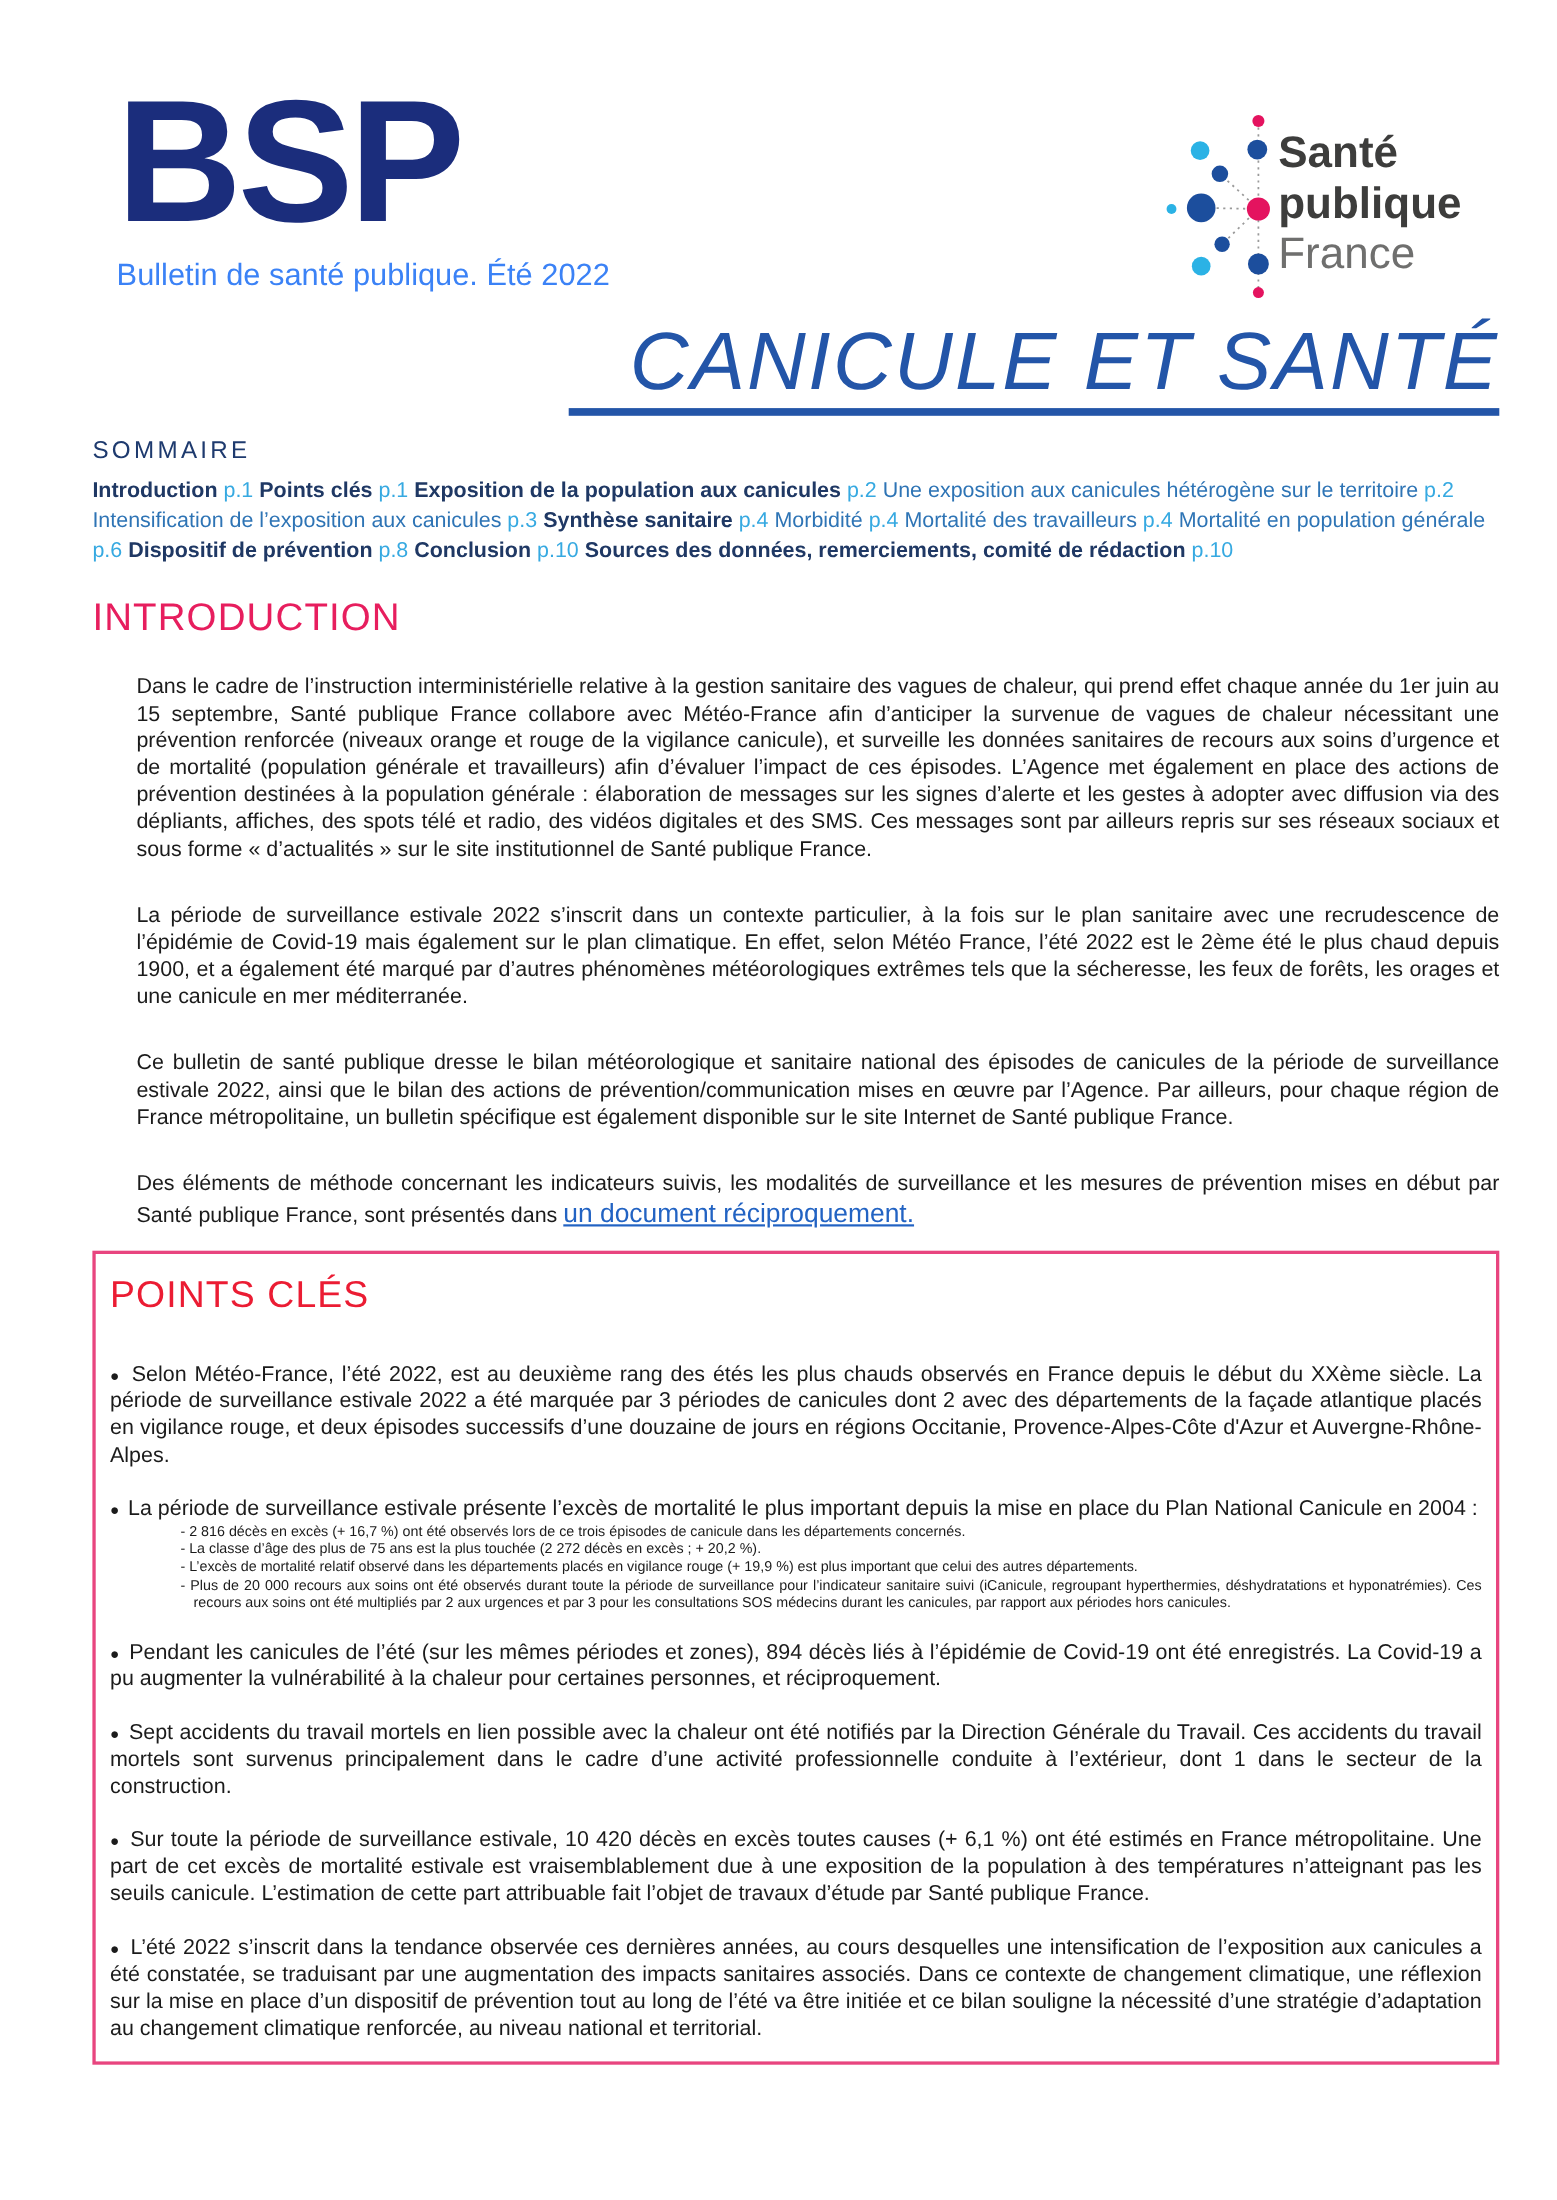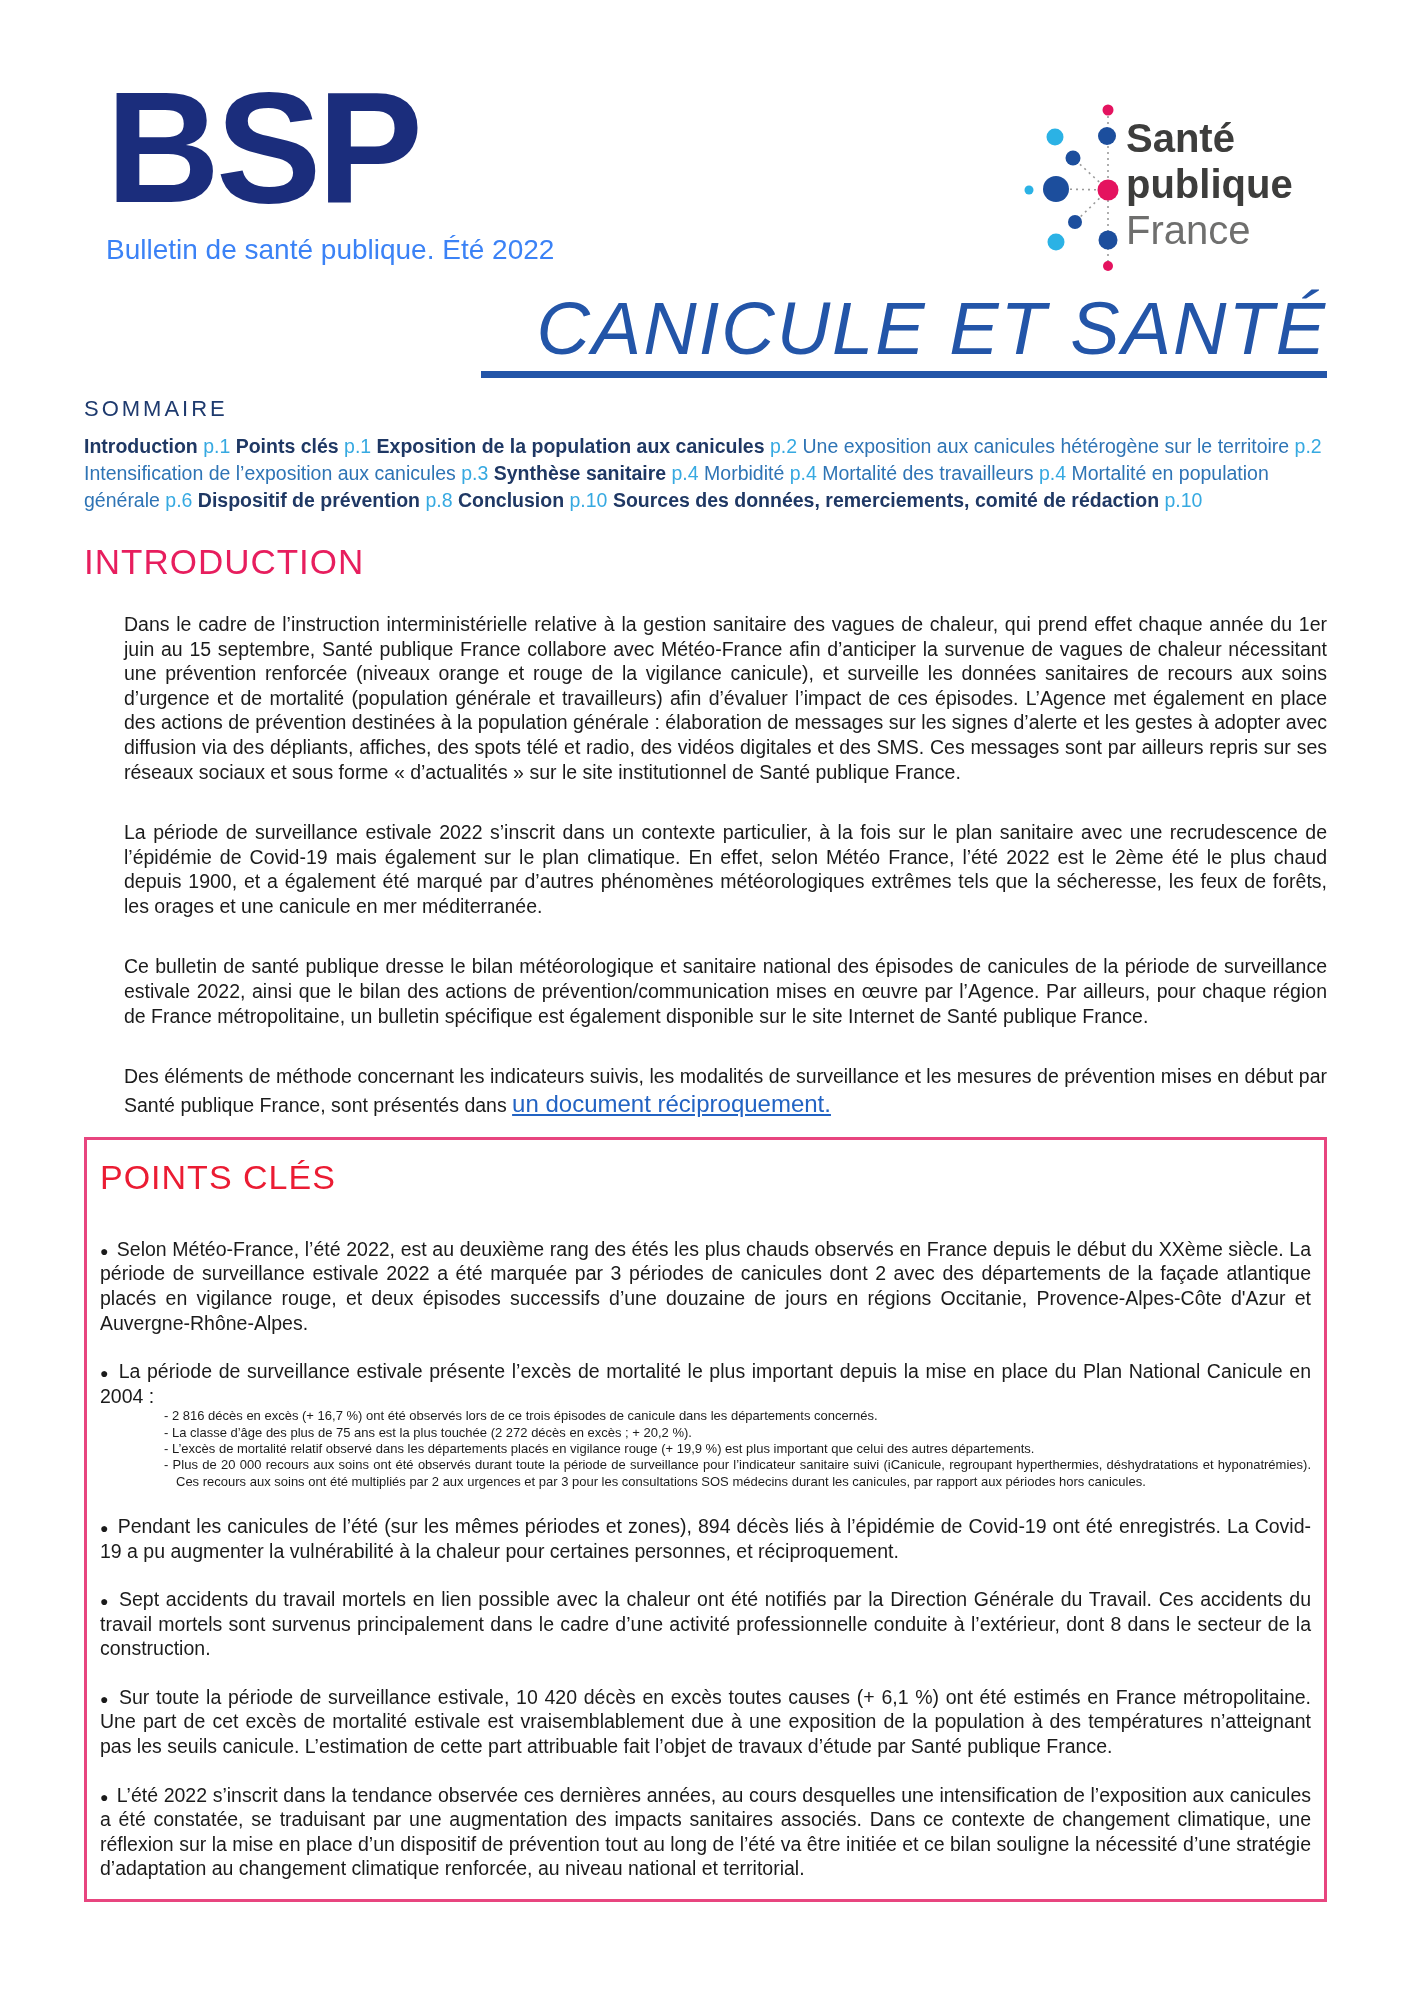--- a/index.html
+++ b/index.html
@@ -1,18 +1,18 @@
 <!DOCTYPE html>
 <html><head>
 <meta charset="utf-8">
 <style>
   html,body { margin:0; padding:0; background:#ffffff; }
   .page {
     position:relative; width:1415px; height:2000px; box-sizing:border-box;
-    background:#ffffff; padding:0 88px 0 84px; overflow:hidden;
+    background:#ffffff; padding:0 52px 0 84px; overflow:hidden;
     font-family:"Liberation Sans","DejaVu Sans",sans-serif; color:#1b1b1b;
   }
   .header { display:flex; justify-content:space-between; align-items:flex-start; padding-top:84px; }
   .header-left { margin-left:22px; }
   .bsp-logo { font-size:158px; font-weight:bold; color:#1b2d7c; line-height:0.80; letter-spacing:-4px; }
   .subtitle { margin-top:24px; font-size:28px; color:#3b82f6; }
   .spf-logo { margin-top:2px; margin-right:-16px; flex:0 0 auto; }
   .spf-t-bold { font-family:"Liberation Sans",sans-serif; font-weight:bold; font-size:40px; fill:#3d3d3c; }
   .spf-t-light { font-family:"Liberation Sans",sans-serif; font-weight:normal; font-size:40px; fill:#6f6f6e; }
 
@@ -107,21 +107,21 @@
             <div class="subitem">- 2 816 décès en excès (+ 16,7 %) ont été observés lors de ce trois épisodes de canicule dans les départements concernés.</div>
             <div class="subitem">- La classe d’âge des plus de 75 ans est la plus touchée (2 272 décès en excès ; + 20,2 %).</div>
             <div class="subitem">- L’excès de mortalité relatif observé dans les départements placés en vigilance rouge (+ 19,9 %) est plus important que celui des autres départements.</div>
             <div class="subitem">- Plus de 20 000 recours aux soins ont été observés durant toute la période de surveillance pour l’indicateur sanitaire suivi (iCanicule, regroupant hyperthermies, déshydratations et hyponatrémies). Ces recours aux soins ont été multipliés par 2 aux urgences et par 3 pour les consultations SOS médecins durant les canicules, par rapport aux périodes hors canicules.</div>
           </div>
         </div>
         <div class="bullet-group">
           <div class="b-text"><span class="bullet-glyph">● </span><span>Pendant les canicules de l’été (sur les mêmes périodes et zones), 894 décès liés à l’épidémie de Covid-19 ont été enregistrés. La Covid-19 a pu augmenter la vulnérabilité à la chaleur pour certaines personnes, et réciproquement.</span></div>
         </div>
         <div class="bullet-group">
-          <div class="b-text"><span class="bullet-glyph">● </span><span>Sept accidents du travail mortels en lien possible avec la chaleur ont été notifiés par la Direction Générale du Travail. Ces accidents du travail mortels sont survenus principalement dans le cadre d’une activité professionnelle conduite à l’extérieur, dont 8 dans le secteur de la construction.</span></div>
+          <div class="b-text"><span class="bullet-glyph">● </span><span>Sept accidents du travail mortels en lien possible avec la chaleur ont été notifiés par la Direction Générale du Travail. Ces accidents du travail mortels sont survenus principalement dans le cadre d’une activité professionnelle conduite à l’extérieur, dont 1 dans le secteur de la construction.</span></div>
         </div>
         <div class="bullet-group">
           <div class="b-text"><span class="bullet-glyph">● </span><span>Sur toute la période de surveillance estivale, 10 420 décès en excès toutes causes (+ 6,1 %) ont été estimés en France métropolitaine. Une part de cet excès de mortalité estivale est vraisemblablement due à une exposition de la population à des températures n’atteignant pas les seuils canicule. L’estimation de cette part attribuable fait l’objet de travaux d’étude par Santé publique France.</span></div>
         </div>
         <div class="bullet-group">
           <div class="b-text"><span class="bullet-glyph">● </span><span>L’été 2022 s’inscrit dans la tendance observée ces dernières années, au cours desquelles une intensification de l’exposition aux canicules a été constatée, se traduisant par une augmentation des impacts sanitaires associés. Dans ce contexte de changement climatique, une réflexion sur la mise en place d’un dispositif de prévention tout au long de l’été va être initiée et ce bilan souligne la nécessité d’une stratégie d’adaptation au changement climatique renforcée, au niveau national et territorial.</span></div>
         </div>
       </div>
   </div>
 

